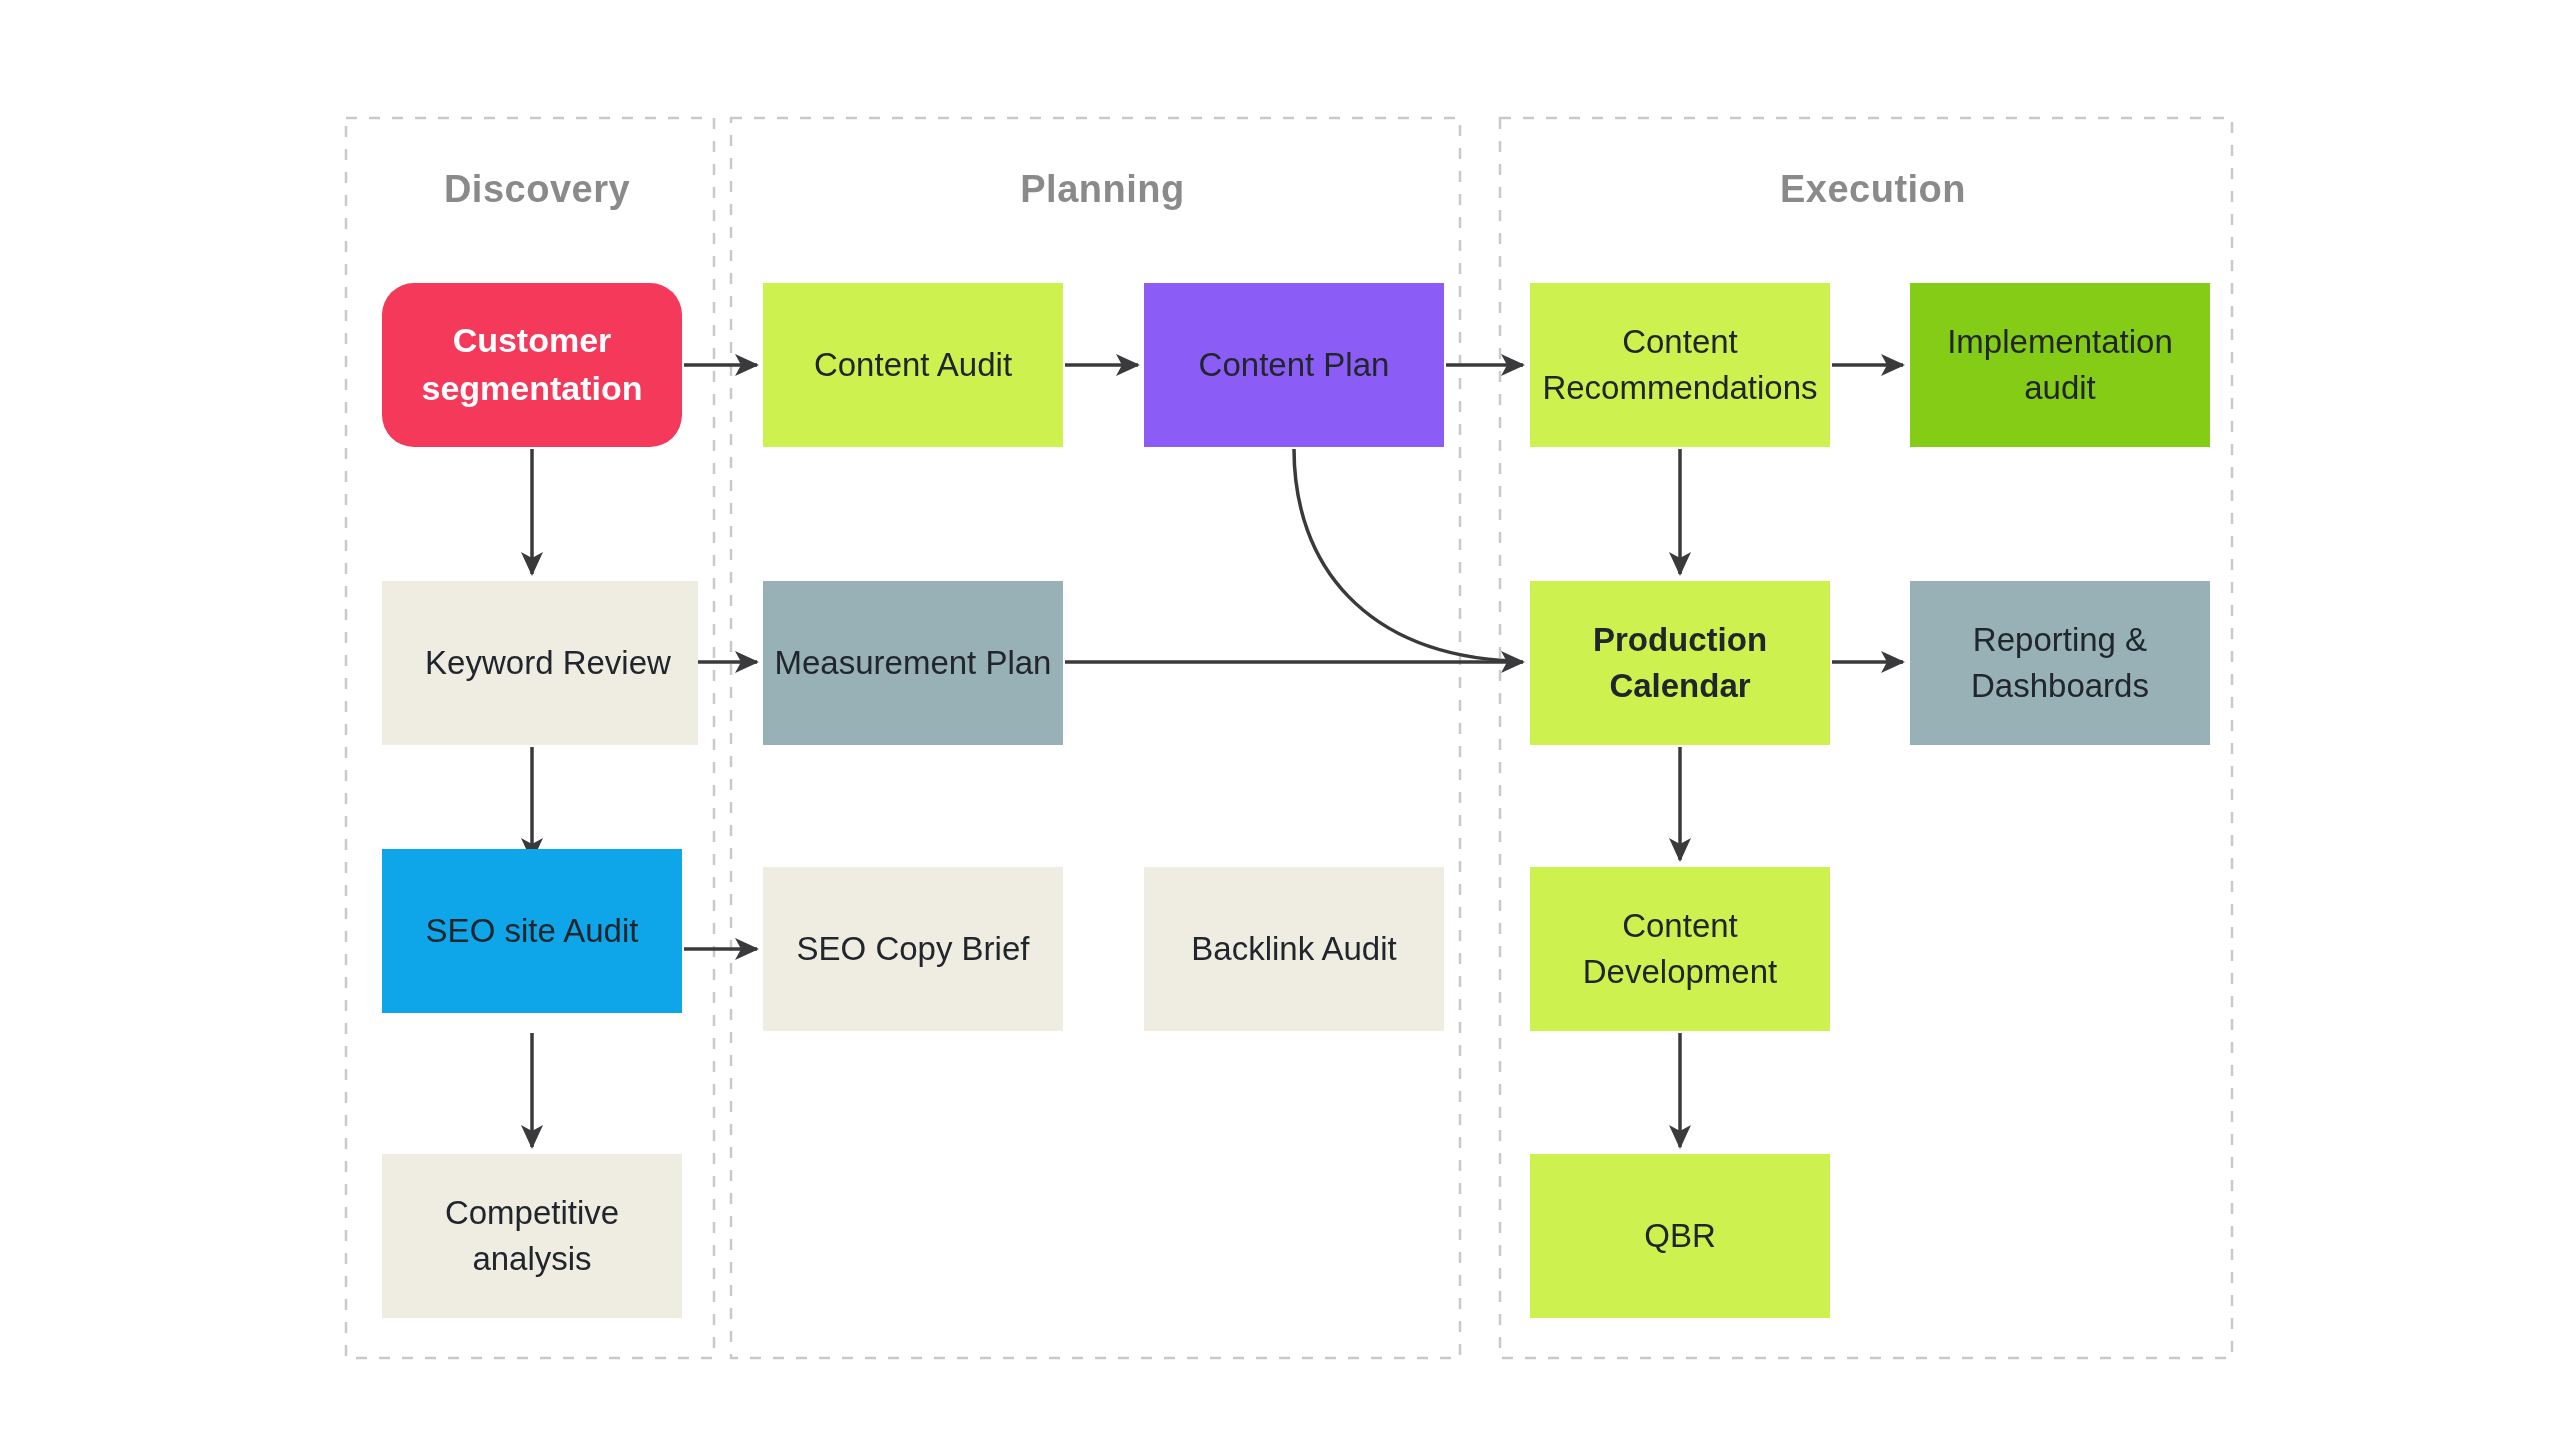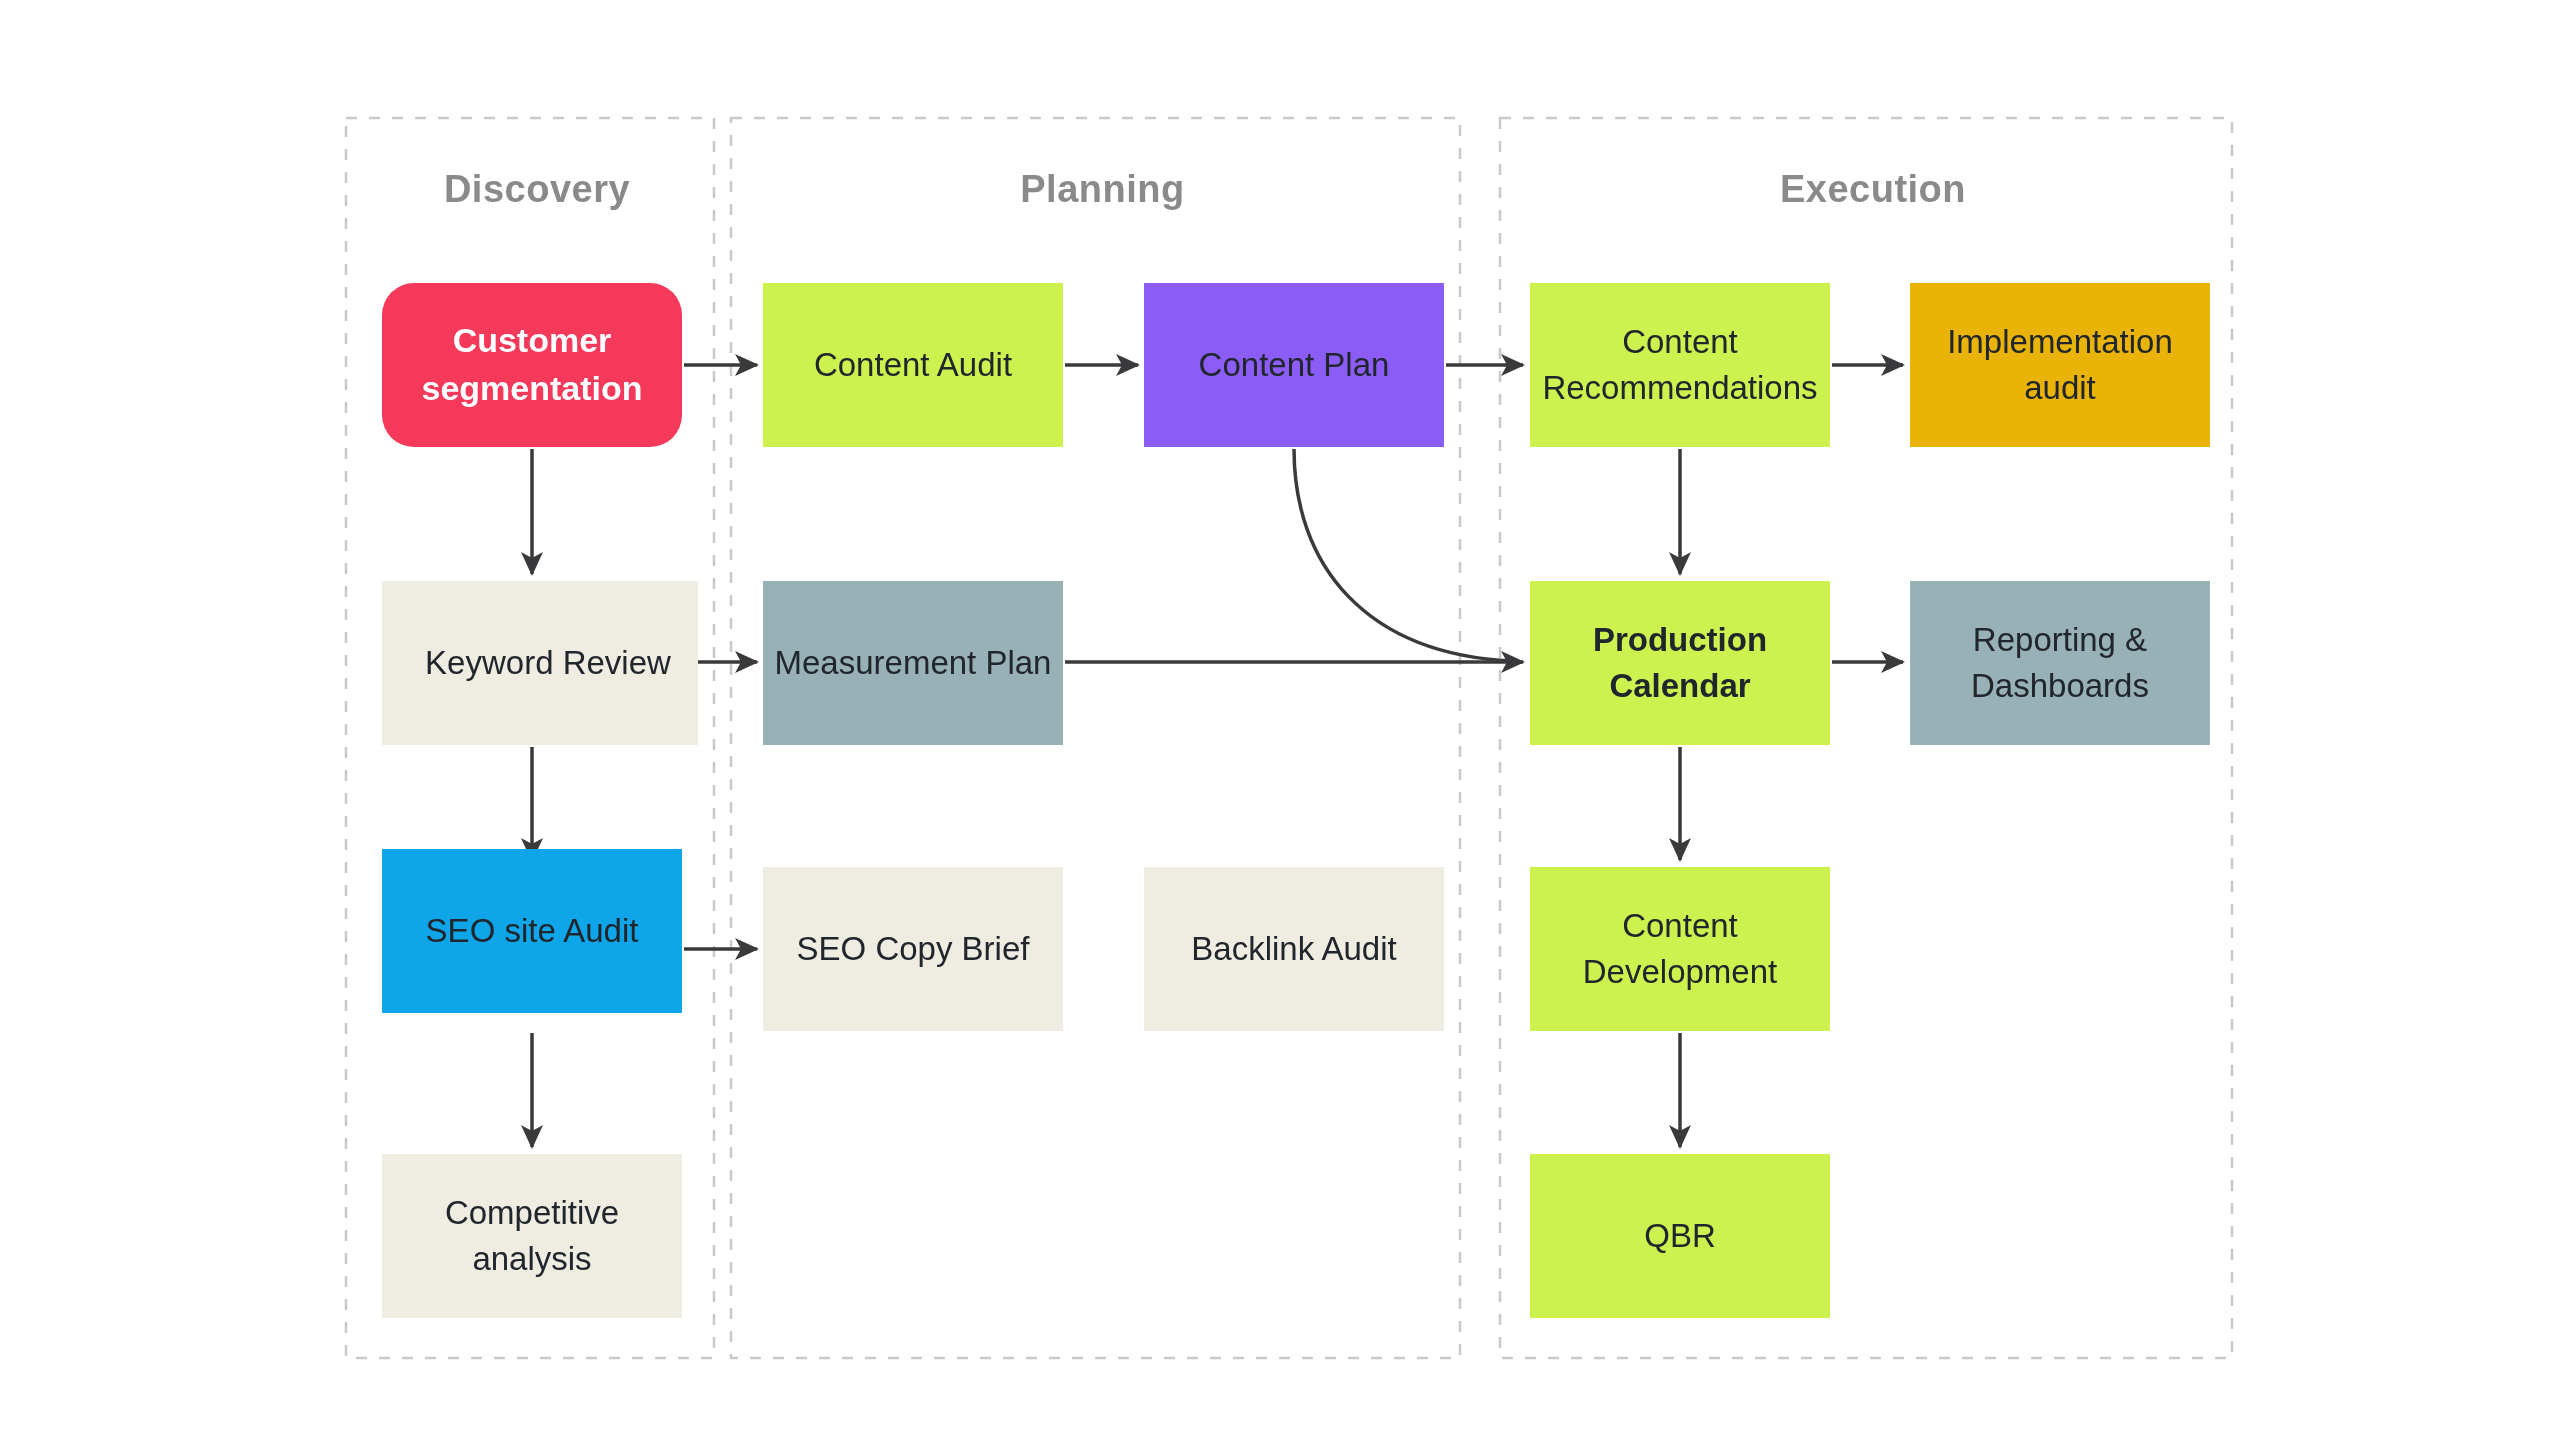--- a/index.html
+++ b/index.html
@@ -114,21 +114,21 @@
   <div class="node" style="left: 763px; top: 283px; background-color: rgb(205, 242, 79);">
     <span>Content Audit</span>
   </div>
   <div class="node" style="left: 1144px; top: 283px; background-color: #8b5cf6;">
     <span>Content Plan</span>
   </div>
   <div class="node" style="left: 1530px; top: 283px; background-color: rgb(205, 242, 79);">
     <span>Content
 Recommendations</span>
   </div>
-  <div class="node" style="left: 1910px; top: 283px; background-color: #eab308;">
+  <div class="node" style="left: 1910px; top: 283px; background-color: #84cc16;">
     <span>Implementation
 audit</span>
   </div>
 
   <div class="node" style="left: 382px; top: 581px; background-color: rgb(239, 236, 226); padding-left: 16px;">
     <span>Keyword Review</span>
   </div>
   <div class="node" style="left: 763px; top: 581px; background-color: rgb(151, 177, 182);">
     <span>Measurement Plan</span>
   </div>

